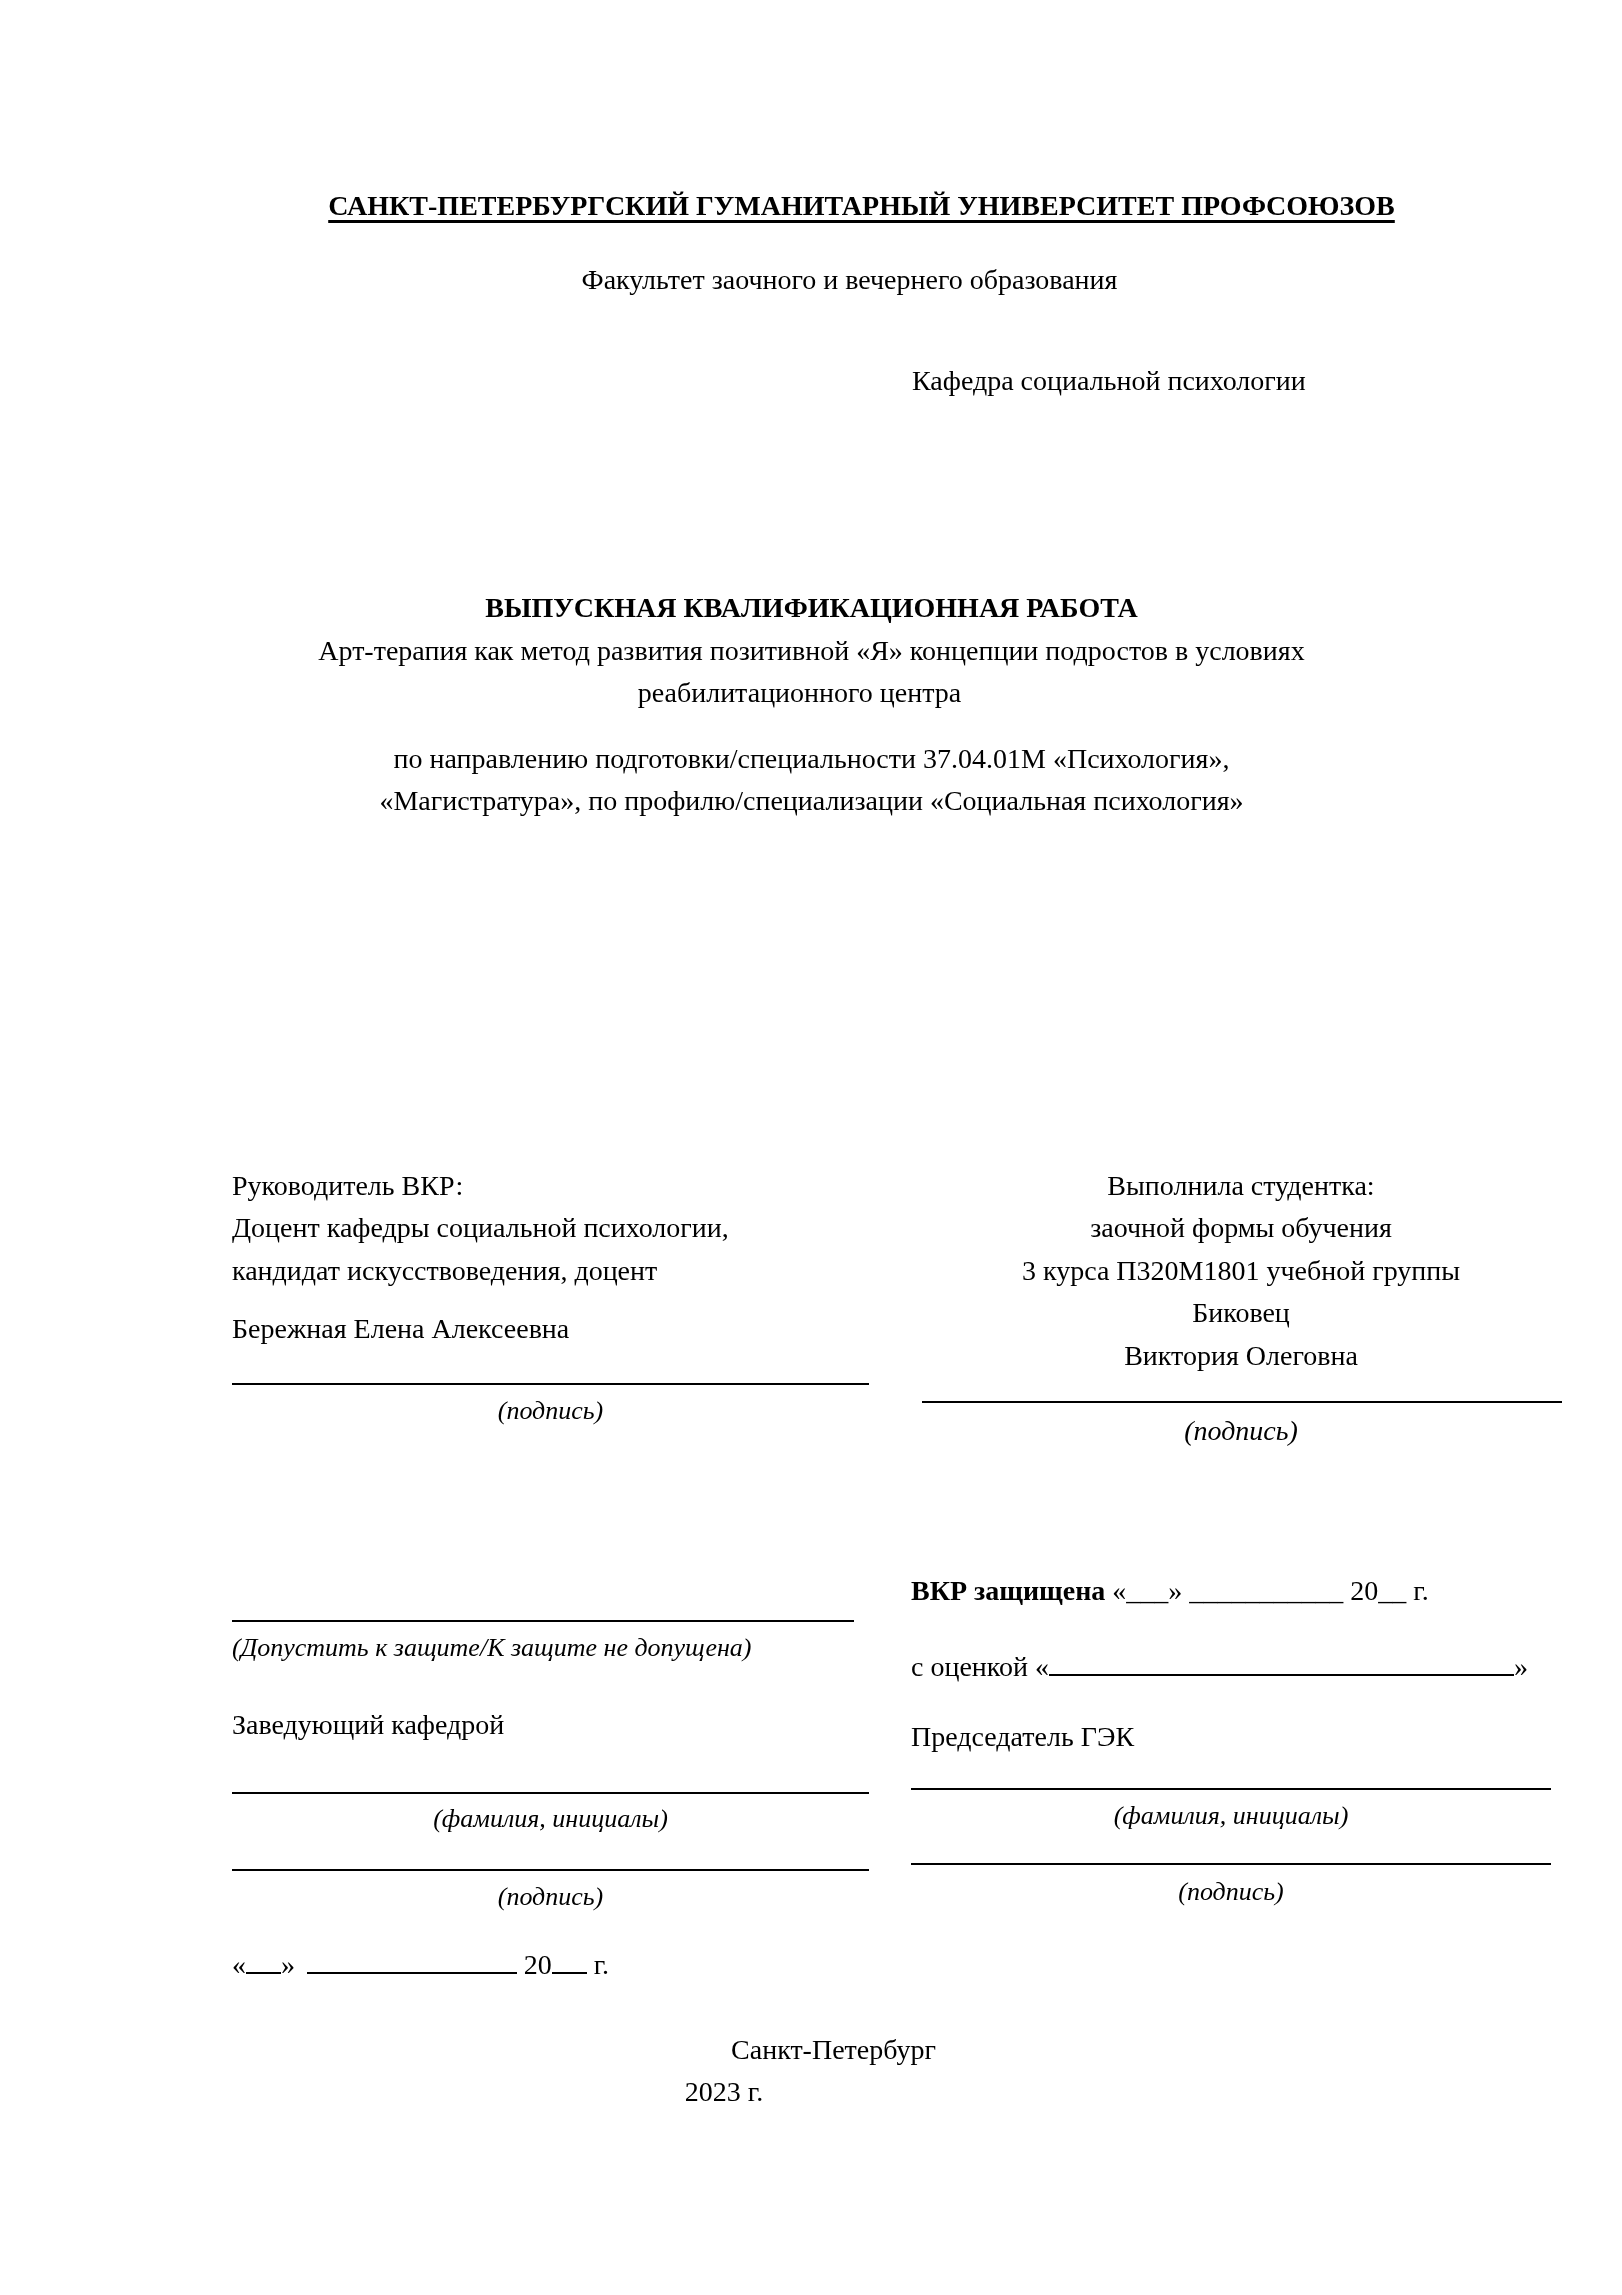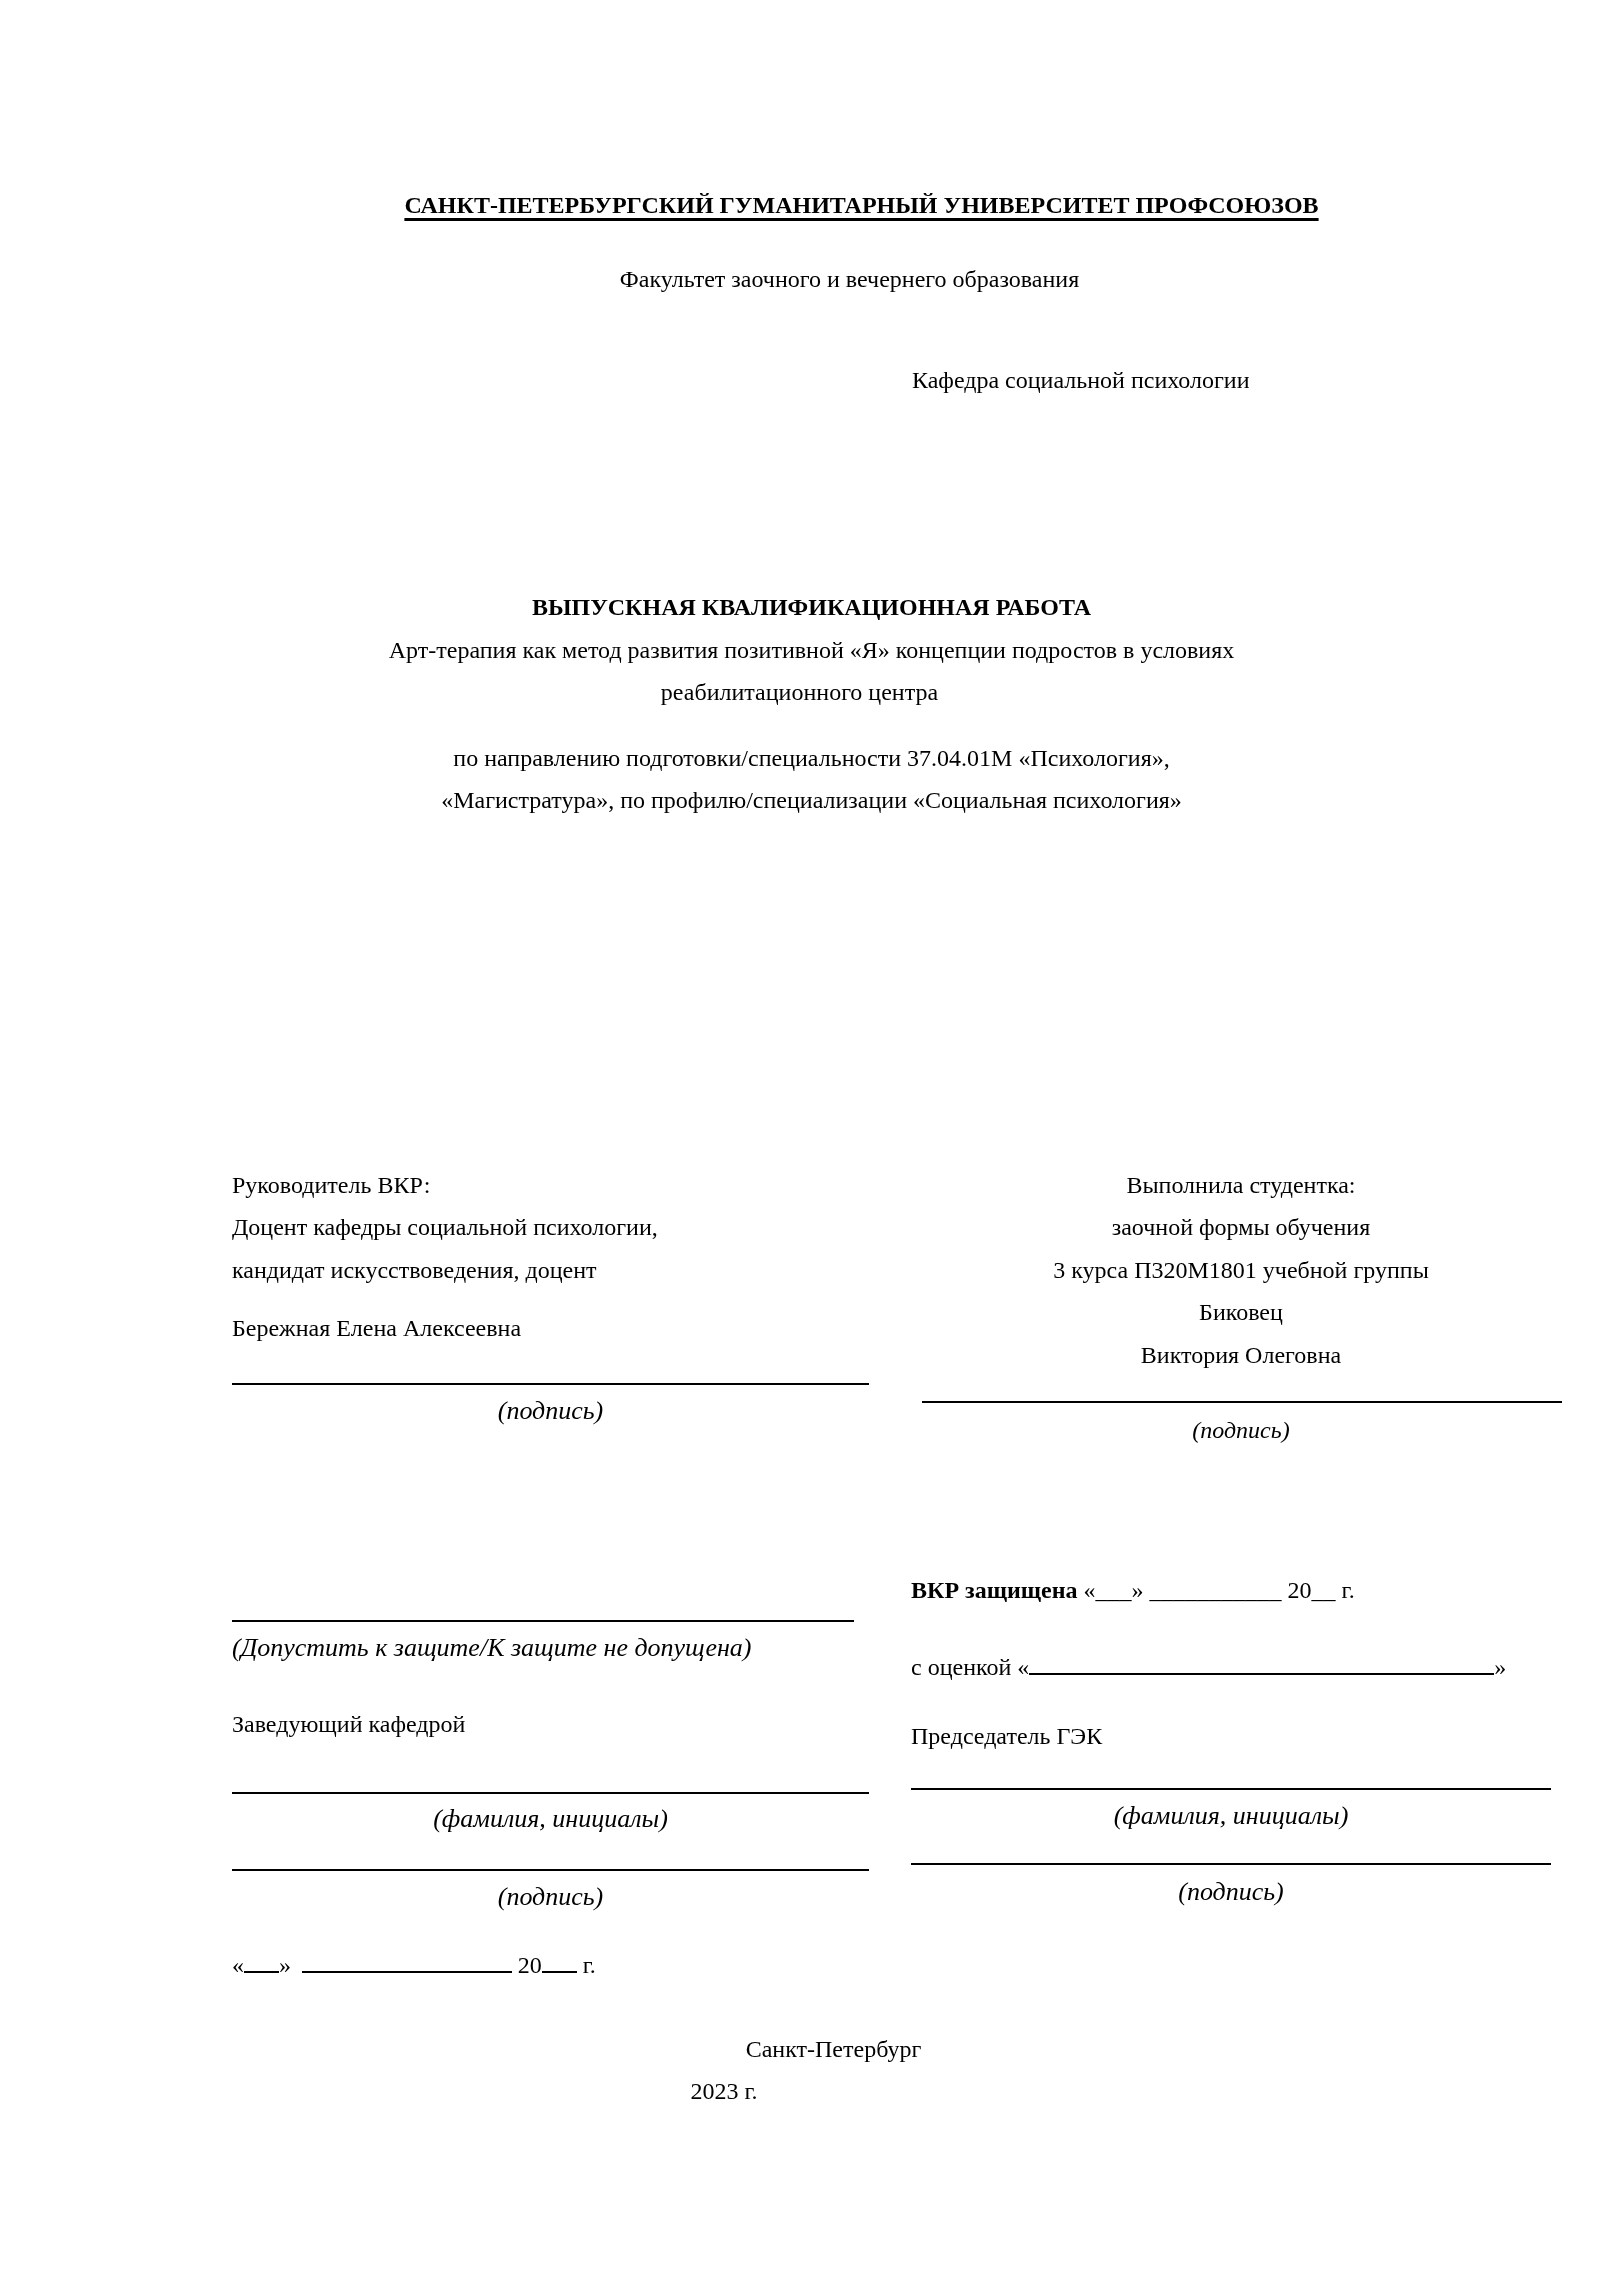--- a/index.html
+++ b/index.html
@@ -2,21 +2,21 @@
 <html style="font-size:12.6px"><head>
   <meta charset="utf-8">
   <style>
     html, body { margin: 0; padding: 0; background: #ffffff; }
     body {
       width: 1623px; height: 2295px; position: relative; overflow: hidden;
       font-family: "Liberation Serif", "DejaVu Serif", serif;
       color: #000000;
     }
     .abs { position: absolute; white-space: nowrap; }
-    .t40 { font-size: 24px; line-height: 41px; }
+    .t40 { font-size: 28px; line-height: 41px; }
     .center { text-align: center; }
     .bold { font-weight: bold; }
     .ital { font-style: italic; }
     .uline { text-decoration: underline; text-decoration-thickness: 3.1px; text-underline-offset: 4.7px; }
     .line { position: absolute; height: 0; border-top: 2px solid #000; }
     .cap-small { font-size: 26px; line-height: 33px; font-style: italic; }
   </style>
 </head>
 <body>
 

